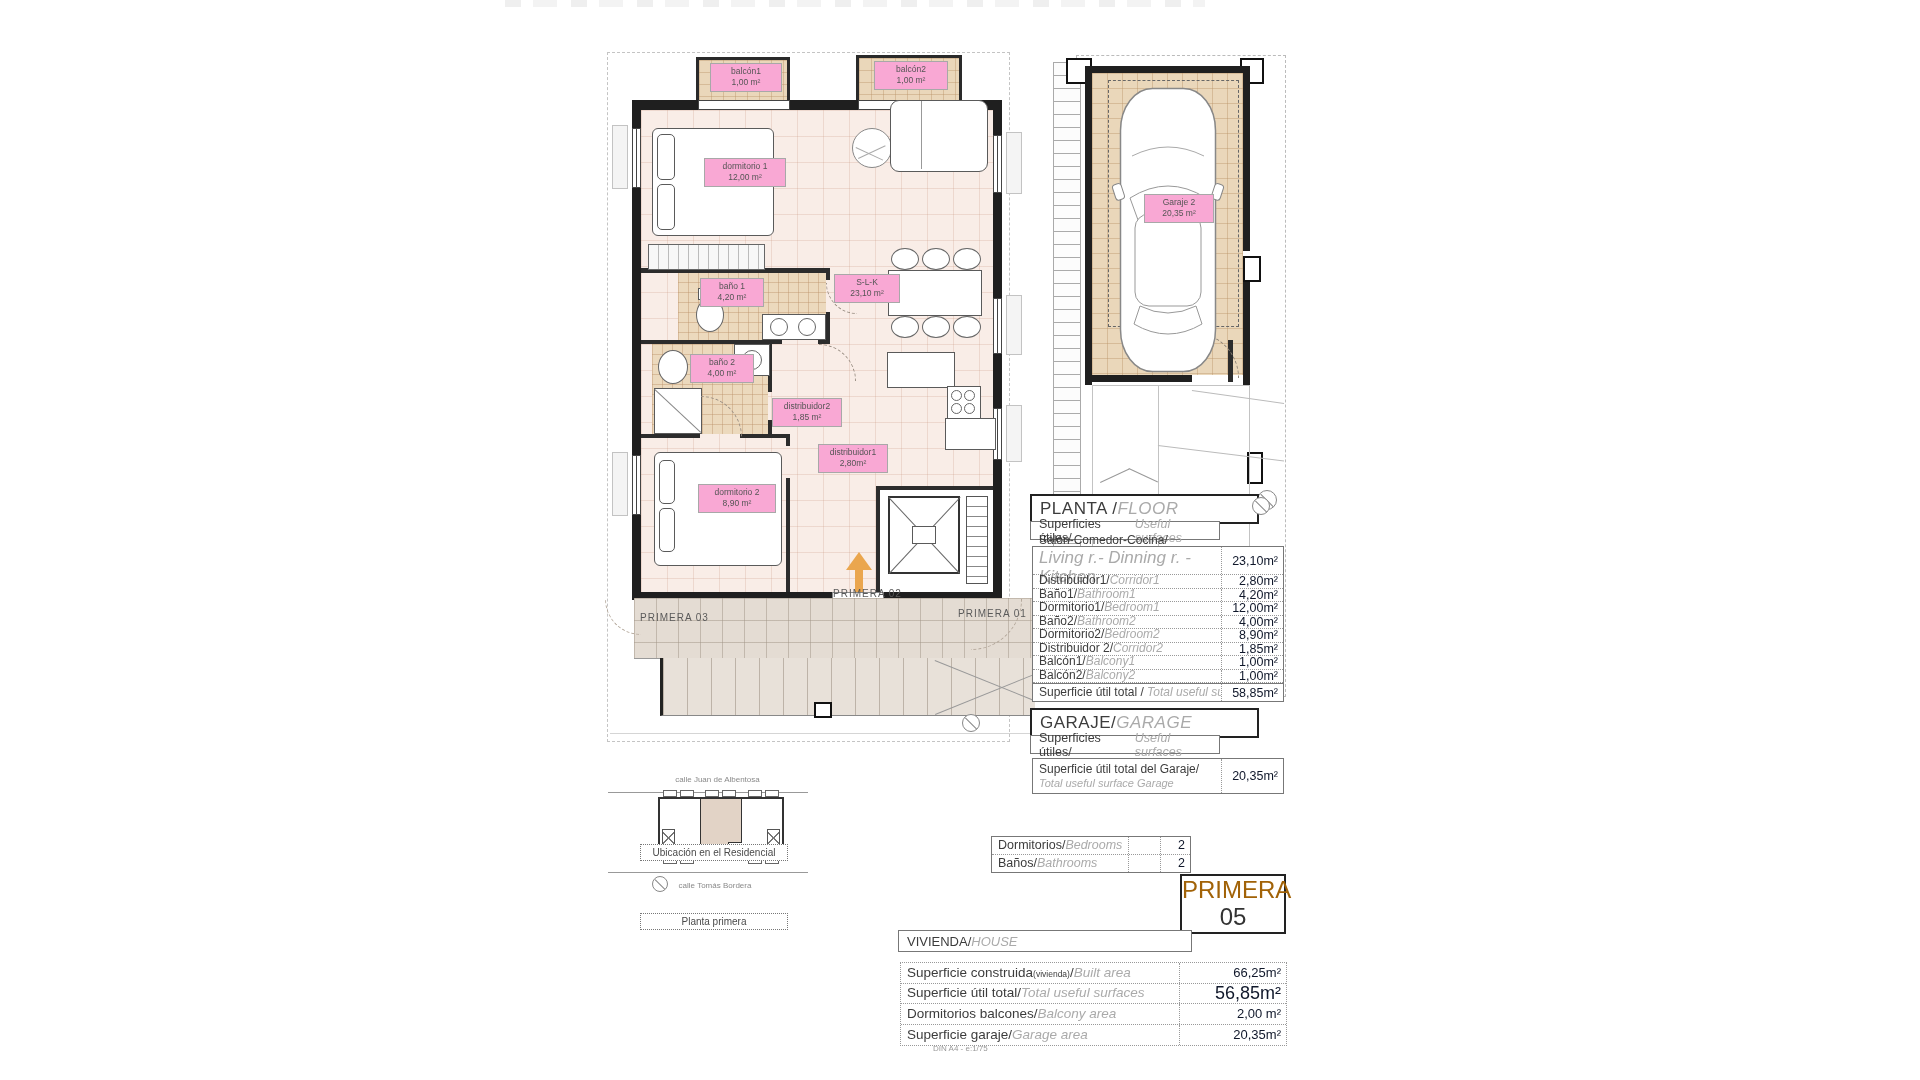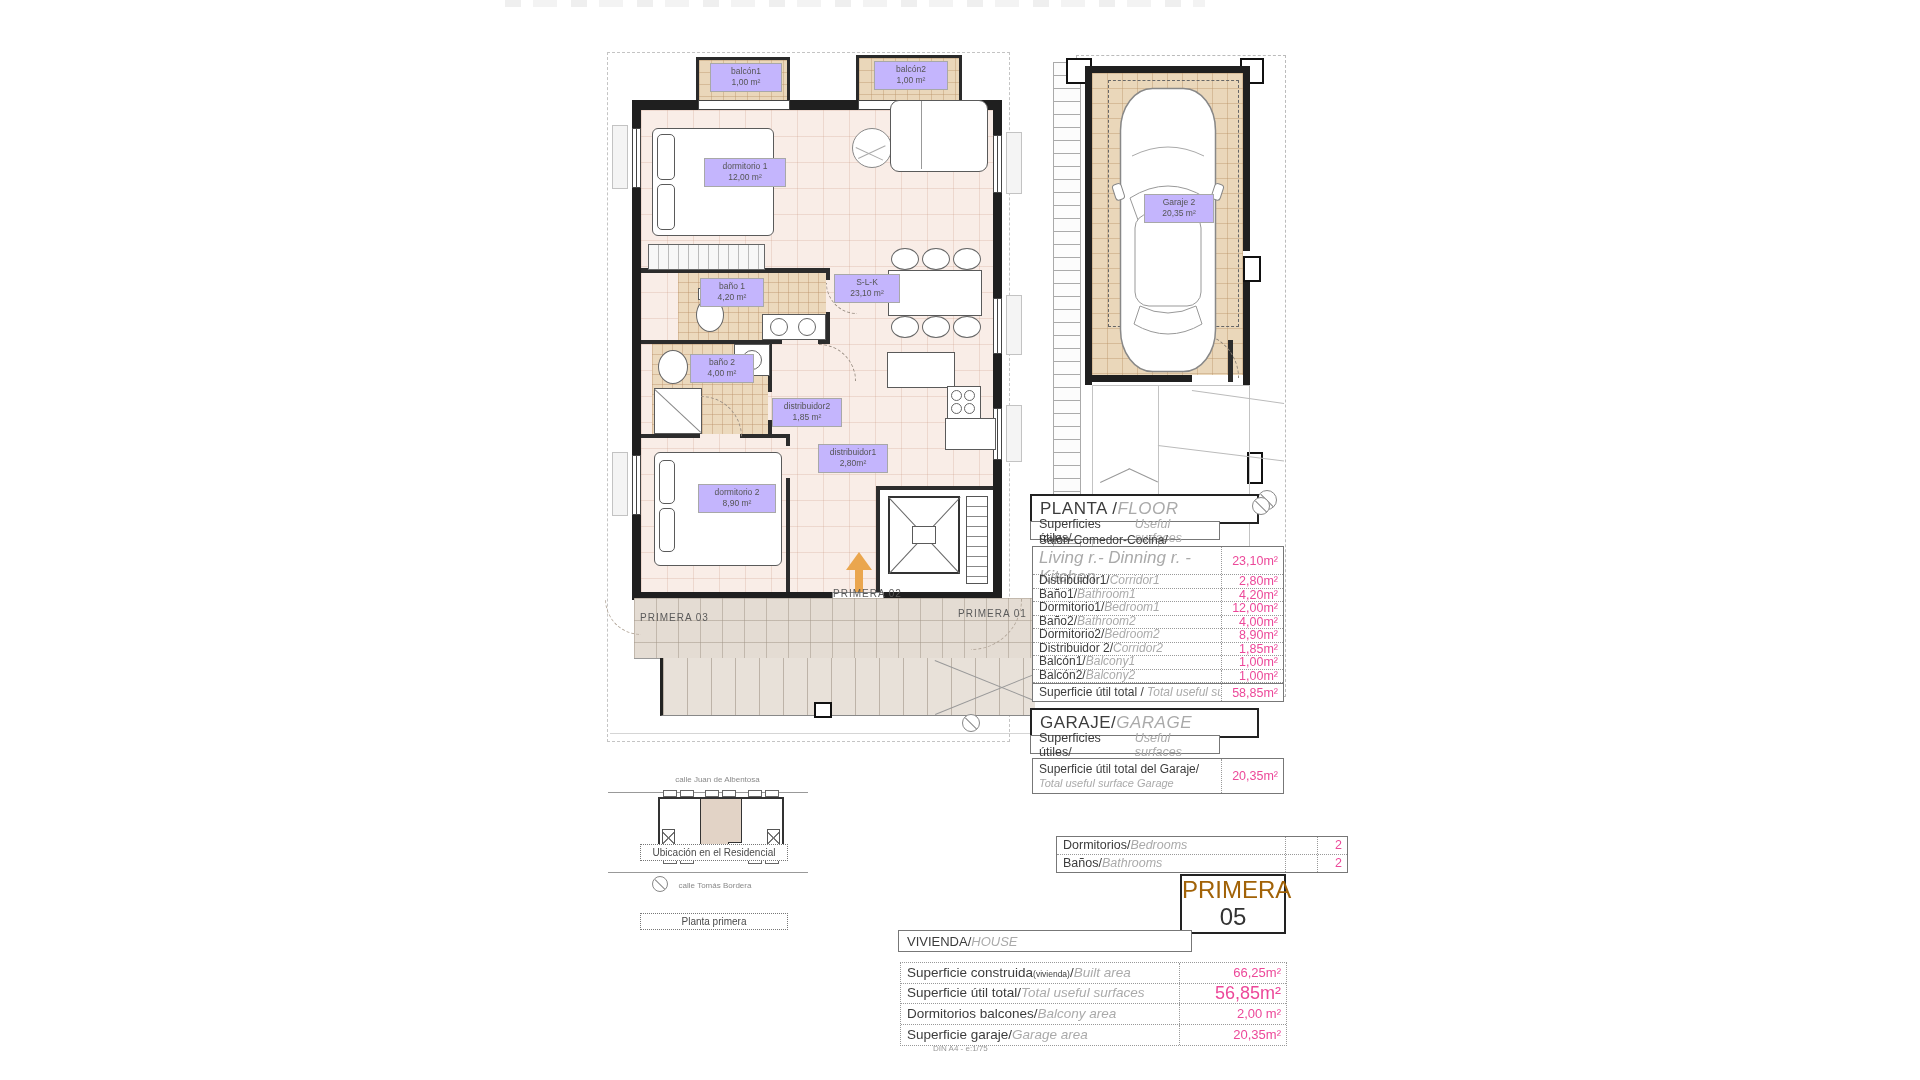--- a/index.html
+++ b/index.html
@@ -8,35 +8,35 @@
   .abs{position:absolute;}
   .wall{position:absolute;background:#1f1f1f;}
   .iwall{position:absolute;background:#2c2c2c;}
   .pink{background-color:#f9ede7;background-image:linear-gradient(rgba(205,160,140,.28) 1px,transparent 1px),linear-gradient(90deg,rgba(205,160,140,.28) 1px,transparent 1px);background-size:26px 26px;}
   .tanbath{background-color:#ecd9bd;background-image:linear-gradient(rgba(190,150,110,.45) 1px,transparent 1px),linear-gradient(90deg,rgba(190,150,110,.45) 1px,transparent 1px);background-size:10px 10px;}
   .tanbal{background-color:#ead7ba;background-image:linear-gradient(rgba(185,145,100,.4) 1px,transparent 1px),linear-gradient(90deg,rgba(185,145,100,.4) 1px,transparent 1px);background-size:12px 12px;}
   .tangar{background-color:#ead7ba;background-image:linear-gradient(rgba(185,145,100,.4) 1px,transparent 1px),linear-gradient(90deg,rgba(185,145,100,.4) 1px,transparent 1px);background-size:15px 15px;}
   .tiles{background-color:#e4dcd3;background-image:linear-gradient(rgba(160,148,135,.5) 1px,transparent 1px),linear-gradient(90deg,rgba(160,148,135,.5) 1px,transparent 1px);background-size:22px 22px;}
   .steps{background-color:#e8e1d9;background-image:repeating-linear-gradient(90deg,rgba(160,148,135,.6) 0 1px,transparent 1px 24px);}
   .furn{position:absolute;background:#fff;border:1.3px solid #5a5a5a;}
-  .lbl{position:absolute;background:#c4b5fd;border:1px solid #a8a8a8;text-align:center;font-size:8.5px;color:#555;line-height:1.35;padding:2px 3px;z-index:5;}
+  .lbl{position:absolute;background:#f9a8d4;border:1px solid #a8a8a8;text-align:center;font-size:8.5px;color:#555;line-height:1.35;padding:2px 3px;z-index:5;}
   .lbl .nm,.lbl .ar{display:block;white-space:nowrap;}
   .line{position:absolute;height:0;border-top:1px solid #777;transform-origin:0 0;}
   .arc{position:absolute;border:1px dashed #9a8f84;border-radius:50%;}
   .ellip{position:absolute;background:#fff;border:1px solid #666;border-radius:50%;}
   .landlbl{position:absolute;font-size:10px;color:#5a5a5a;letter-spacing:1px;white-space:nowrap;}
   .hdrbox{position:absolute;background:#fff;border:2px solid #222;display:flex;align-items:center;padding-left:8px;font-size:17px;letter-spacing:.5px;}
   .subbox{position:absolute;background:#fff;border:1px solid #777;display:flex;align-items:center;padding-left:8px;font-size:12.5px;}
   .es{color:#3c3c3c;}
   .en{color:#aaa;font-style:italic;}
   .tbl{position:absolute;background:#fff;border:1px solid #777;box-sizing:border-box;}
   .trow{display:flex;align-items:center;border-bottom:1px dotted #999;box-sizing:border-box;}
   .trow:last-child{border-bottom:none;}
   .tlabel{flex:1;padding-left:6px;font-size:12px;line-height:1.15;overflow:hidden;white-space:nowrap;}
-  .tval{width:62px;align-self:stretch;display:flex;align-items:center;justify-content:flex-end;border-left:1px dotted #999;padding-right:5px;font-size:12.5px;color:#ec4899;box-sizing:border-box;}
+  .tval{width:62px;align-self:stretch;display:flex;align-items:center;justify-content:flex-end;border-left:1px dotted #999;padding-right:5px;font-size:12.5px;color:#0f172a;box-sizing:border-box;}
   .win{position:absolute;background:#fff;border:1px solid #444;box-sizing:border-box;}
   .winh{background-image:linear-gradient(transparent 45%,#444 45%,#444 55%,transparent 55%);}
   .winv{background-image:linear-gradient(90deg,transparent 45%,#444 45%,#444 55%,transparent 55%);}
   .shutter{position:absolute;background:#f4f4f4;border:1px solid #c3c3c3;}
   .pillar{position:absolute;background:#fff;border:2px solid #111;box-sizing:border-box;}
   .compass{position:absolute;border:1px solid #888;border-radius:50%;background:#fff;}
   .compass .nd{position:absolute;left:0;top:50%;width:100%;height:0;border-top:1px solid #888;transform:rotate(45deg);}
   .mapsmall{position:absolute;font-size:8px;color:#8a8a8a;text-align:center;white-space:nowrap;}
   .capbox{position:absolute;border:1px dotted #777;background:#fff;display:flex;align-items:center;justify-content:center;font-size:10px;color:#4a4a4a;box-sizing:border-box;}
 </style>
@@ -306,21 +306,21 @@
   <div class="tbl" style="left:1032px;top:758px;width:252px;">
     <div class="trow" style="height:34px;">
       <div class="tlabel" style="white-space:normal;">
         <span class="es" style="display:block;">Superficie útil total del Garaje/</span>
         <span class="en" style="display:block;font-size:11px;">Total useful surface Garage</span>
       </div>
       <div class="tval">20,35m²</div>
     </div>
   </div>
 
-  <div class="tbl" style="left:1056px;top:836px;width:292px;">
+  <div class="tbl" style="left:991px;top:836px;width:200px;">
     <div class="trow" style="height:17.5px;">
       <div class="tlabel" style="font-size:12.5px;"><span class="es">Dormitorios/</span><span class="en">Bedrooms</span></div>
       <div class="tval" style="width:32px;"></div>
       <div class="tval" style="width:30px;">2</div>
     </div>
     <div class="trow" style="height:17.5px;">
       <div class="tlabel" style="font-size:12.5px;"><span class="es">Baños/</span><span class="en">Bathrooms</span></div>
       <div class="tval" style="width:32px;"></div>
       <div class="tval" style="width:30px;">2</div>
     </div>

